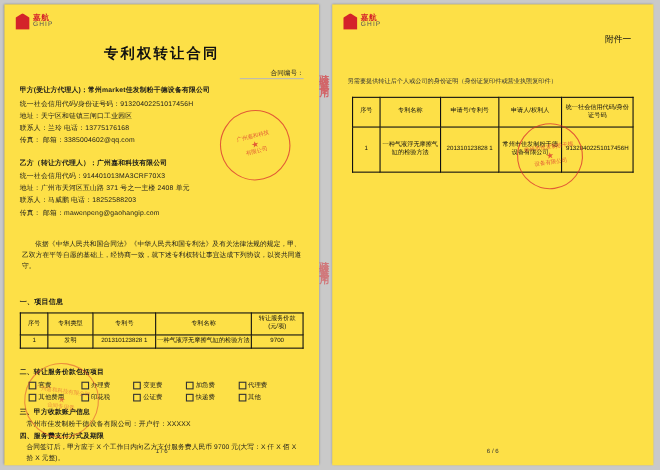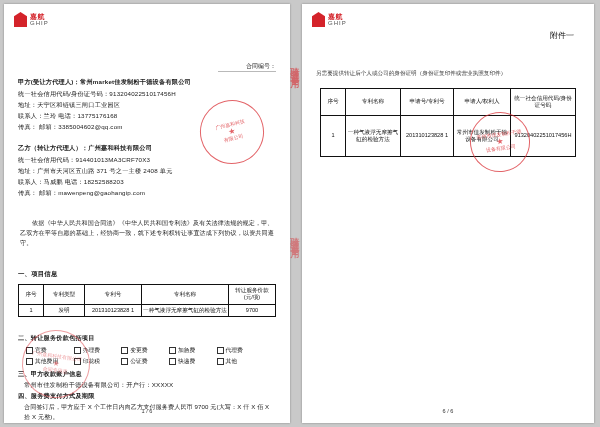--- a/index.html
+++ b/index.html
@@ -1,18 +1,18 @@
 <!DOCTYPE html>
 <html><head>
 <meta charset="utf-8">
 <style>
   html,body{margin:0;padding:0;background:#c9c9c9;}
   body{width:600px;height:427px;font-family:"Liberation Sans","DejaVu Sans",sans-serif;}
   .wrap{position:relative;width:600px;height:427px;overflow:hidden;}
-  .page{position:absolute;top:4px;background:#ffffff;box-shadow:0 0 2px rgba(0,0,0,.35);overflow:hidden;}
+  .page{position:absolute;top:4px;background:#fde047;box-shadow:0 0 2px rgba(0,0,0,.35);overflow:hidden;}
   .page.left{left:4px;width:286px;height:419px;}
   .page.right{left:302px;width:292px;height:419px;}
 
   .logo{position:absolute;display:flex;align-items:center;gap:3px;}
   .logo .mark{width:13px;height:15px;background:#d4232a;clip-path:polygon(50% 0,100% 28%,100% 100%,0 100%,0 28%);}
   .logo .txt{line-height:1.05;}
   .logo .txt .cn{font-size:7px;color:#d4232a;font-weight:bold;letter-spacing:.5px;}
   .logo .txt .en{font-size:6px;color:#555;letter-spacing:1px;}
 
   .doc-title{position:absolute;width:100%;text-align:center;font-size:13px;font-weight:bold;letter-spacing:2px;color:#111;}
@@ -48,20 +48,21 @@
   <div class="page left">
 
     <div class="logo" style="left:10px;top:8px;">
       <div class="mark"></div>
       <div class="txt">
         <div class="cn">嘉航</div>
         <div class="en">GHIP</div>
       </div>
     </div>
 
+    <div class="doc-title" style="top:36px;left:0;">专利权转让合同</div>
 
     <div class="contract-no" style="right:14px;top:58px;">合同编号：</div>
     <div class="divider" style="right:14px;top:67px;width:58px;height:.6px;"></div>
 
     <div class="line b" style="left:14px;top:74px;">甲方(受让方代理人)：常州market佳发制粉干德设备有限公司</div>
     <div class="line" style="left:14px;top:86px;">统一社会信用代码/身份证号码：91320402251017456H</div>
     <div class="line" style="left:14px;top:97px;">地址：天宁区和链镇三闸口工业园区</div>
     <div class="line" style="left:14px;top:108px;">联系人：兰玲            电话：13775176168</div>
     <div class="line" style="left:14px;top:119px;">传真：                  邮箱：3385004602@qq.com</div>
 

